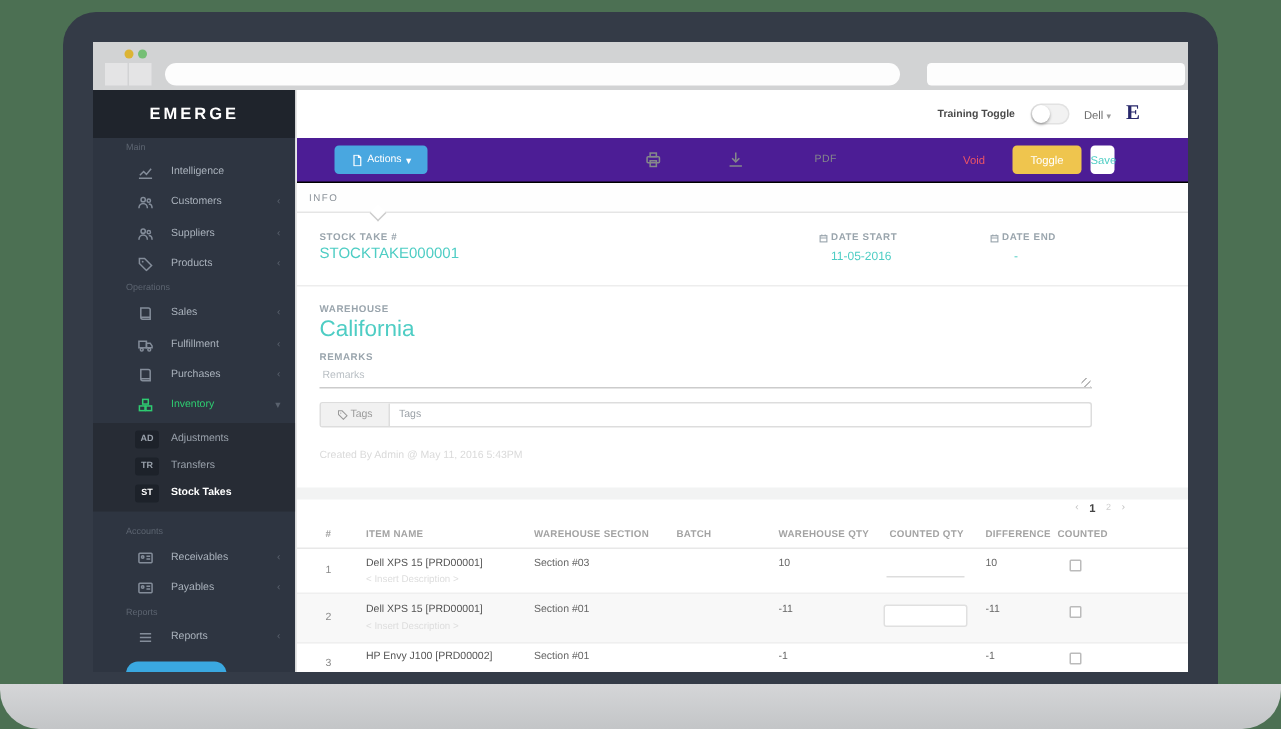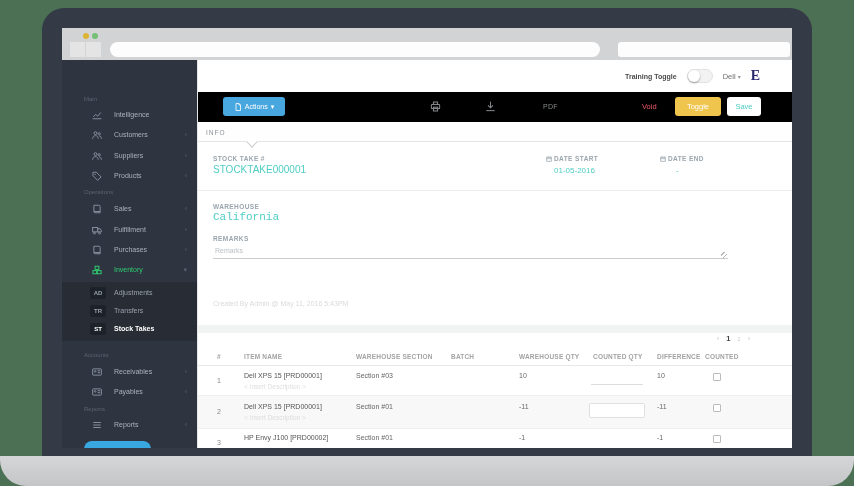--- a/index.html
+++ b/index.html
@@ -47,42 +47,42 @@
   .main { position:absolute; left:135px; top:0; width:595px; height:388px; background:#fff; border-left:1px solid #e7e7e7; }
 
   .topbar { position:absolute; left:0; top:0; width:100%; height:32px; background:#fff; display:flex; align-items:center; justify-content:flex-end; gap:10px; padding-right:32px; }
   .train-label { font-size:7px; font-weight:bold; color:#4a4a4a; }
   .toggle { width:26px; height:14px; border-radius:7px; background:#f2f2f2; border:1px solid #e2e2e2; position:relative; }
   .knob { position:absolute; left:0; top:0; width:12px; height:12px; border-radius:50%; background:#fff; box-shadow:0 1px 2px rgba(0,0,0,.35); }
   .admin { font-size:7.5px; color:#6e6e6e; }
   .admin .caret { color:#9a9a9a; font-size:6px; }
   .e-logo { font-family:"Liberation Serif","DejaVu Serif",serif; font-weight:bold; font-size:14px; color:#28286b; line-height:1; }
 
-  .actionbar { position:absolute; left:0; top:32px; width:100%; height:30px; background:#000000; border-bottom:4px solid #000000; }
+  .actionbar { position:absolute; left:0; top:32px; width:100%; height:30px; background:#4c1d95; border-bottom:1px solid #000000; }
   .actions-btn { position:absolute; left:25px; top:5px; width:62px; height:19px; background:#49a7e0; border-radius:3px; color:#fff; font-size:7px; display:flex; align-items:center; justify-content:center; gap:3px; border:none; }
   .bar-icon { position:absolute; top:9px; width:11px; height:11px; color:#85888b; }
   .bar-icon svg { display:block; width:11px; height:11px; }
   .ic-print { left:232px; } .ic-down { left:287px; }
   .pdf-label { position:absolute; left:345px; top:11px; font-size:7px; color:#85888b; letter-spacing:.3px; }
   .void-btn { position:absolute; left:444px; top:10px; font-size:7.5px; color:#ed5565; background:none; border:none; }
   .close-btn { position:absolute; left:477px; top:5px; width:46px; height:19px; background:#efc54e; border:none; border-radius:3px; color:#fff; font-size:7.5px; }
-  .save-btn { position:absolute; left:529px; top:5px; width:34px; height:19px; background:#fff; border:none; border-radius:3px; color:#4ecdc4; font-size:7.5px; }
+  .save-btn { position:absolute; left:529px; top:5px; width:16px; height:19px; background:#fff; border:none; border-radius:3px; color:#4ecdc4; font-size:7.5px; }
 
   .tabrow { position:absolute; left:0; top:62px; width:100%; height:20px; background:#fefefe; border-bottom:1px solid #e5e5e5; }
   .info-tab { position:absolute; left:8px; top:7px; font-size:6.5px; letter-spacing:1px; color:#8b9299; }
   .tab-caret { position:absolute; left:50px; top:16px; width:8px; height:8px; background:#fff; border-right:1px solid #ccc; border-bottom:1px solid #ccc; transform:rotate(45deg); z-index:2; }
 
   .details { position:absolute; left:0; top:82px; width:100%; height:183px; background:#fff; }
   .f-label { position:absolute; font-size:6.5px; font-weight:bold; letter-spacing:.4px; color:#9aa5ad; display:flex; align-items:center; gap:2px; }
   .f-label svg { width:6px; height:6px; }
   .teal { color:#4ecdc4; }
   .st-value { position:absolute; left:15px; top:22px; font-size:10px; }
   .date-value { position:absolute; top:24px; font-size:8px; }
   .divider { position:absolute; left:0; top:48px; width:100%; border-top:1px solid #ededed; }
-  .wh-value { position:absolute; left:15px; top:69px; font-size:11px;font-family:Liberation Mono, monospace; }
+  .wh-value { position:absolute; left:15px; top:69px; font-size:15px; }
   .rm-input { position:absolute; left:15px; top:101px; width:515px; height:16px; border:none; border-bottom:1px solid #ccc; font-size:7px; color:#555; background:transparent; padding:0 2px; }
   .rm-input::placeholder { color:#b9bfc4; }
   .resize-grip { position:absolute; left:523px; top:110px; width:6px; height:6px; background:repeating-linear-gradient(135deg, transparent 0 2px, #b9b9b9 2px 3px); }
   .tags-wrap { position:absolute; left:15px; top:126px; width:515px; height:17px; border:1px solid #ddd; border-radius:2px; background:#fff; display:flex; }
   .tags-prefix { width:46px; background:#f1f1f1; border-right:1px solid #ddd; color:#9a9a9a; font-size:7px; display:flex; align-items:center; justify-content:center; gap:2px; }
   .tags-prefix svg { width:7px; height:7px; }
   .tags-input { flex:1; border:none; font-size:7px; padding:0 6px; color:#555; background:transparent; }
   .tags-input::placeholder { color:#9aa0a6; }
   .created-by { position:absolute; left:15px; top:158px; font-size:7px; color:#dadada; }
 
@@ -125,20 +125,21 @@
         <span class="dot g"></span>
         <span class="navsq n1"></span>
         <span class="navsq n2"></span>
         <span class="urlbar"></span>
         <span class="searchbar"></span>
       </div>
 
       <div class="app">
 
         <aside class="sidebar">
+          <div class="logo">EMERGE</div>
 
           <div class="sd-section" style="top:36px">Main</div>
 
           <div class="sd-item" style="top:48px">
             <span class="sd-icon">
                 <svg viewBox="0 0 16 16" fill="none" stroke="currentColor" stroke-width="1.6">
                   <path d="M1 14h14"></path>
                   <path d="M2 11l4-4 3 3 5-6"></path>
                 </svg>
               </span>
@@ -329,40 +330,50 @@
             <span class="f-label" style="left:15px;top:13px">STOCK TAKE #</span>
             <span class="st-value teal">STOCKTAKE000001</span>
 
             <span class="f-label" style="left:348px;top:13px">
               <svg viewBox="0 0 16 16" fill="none" stroke="currentColor" stroke-width="2">
                   <rect x="2" y="3" width="12" height="11"></rect>
                   <path d="M2 7h12M5 1v3M11 1v3"></path>
                 </svg>
               <span>DATE START</span>
             </span>
-            <span class="date-value teal" style="left:356px">01-05-2016</span>
+            <span class="date-value teal" style="left:356px">11-05-2016</span>
 
             <span class="f-label" style="left:462px;top:13px">
               <svg viewBox="0 0 16 16" fill="none" stroke="currentColor" stroke-width="2">
                   <rect x="2" y="3" width="12" height="11"></rect>
                   <path d="M2 7h12M5 1v3M11 1v3"></path>
                 </svg>
               <span>DATE END</span>
             </span>
             <span class="date-value teal" style="left:478px">-</span>
 
             <div class="divider"></div>
 
             <span class="f-label" style="left:15px;top:61px">WAREHOUSE</span>
             <span class="wh-value teal">California</span>
 
             <span class="f-label" style="left:15px;top:93px">REMARKS</span>
             <input class="rm-input" placeholder="Remarks" style="">
             <span class="resize-grip"></span>
 
+            <div class="tags-wrap">
+              <span class="tags-prefix">
+                <svg viewBox="0 0 16 16" fill="none" stroke="currentColor" stroke-width="1.6">
+                    <path d="M1.5 2h5.5l7.5 7.5-5.5 5.5L1.5 7.5z"></path>
+                    <circle cx="5" cy="5.5" r="1" fill="currentColor" stroke="none"></circle>
+                  </svg>
+                <span>Tags</span>
+              </span>
+              <input class="tags-input" placeholder="Tags" style="">
+            </div>
 
             <span class="created-by">Created By Admin @ May 11, 2016 5:43PM</span>
           </div>
 
           <div class="gray-band"></div>
 
           <div class="pagination">
             <span class="pg-arrow">‹</span>
             <span class="pg-cur">1</span>
             <span class="pg-2">2</span>

